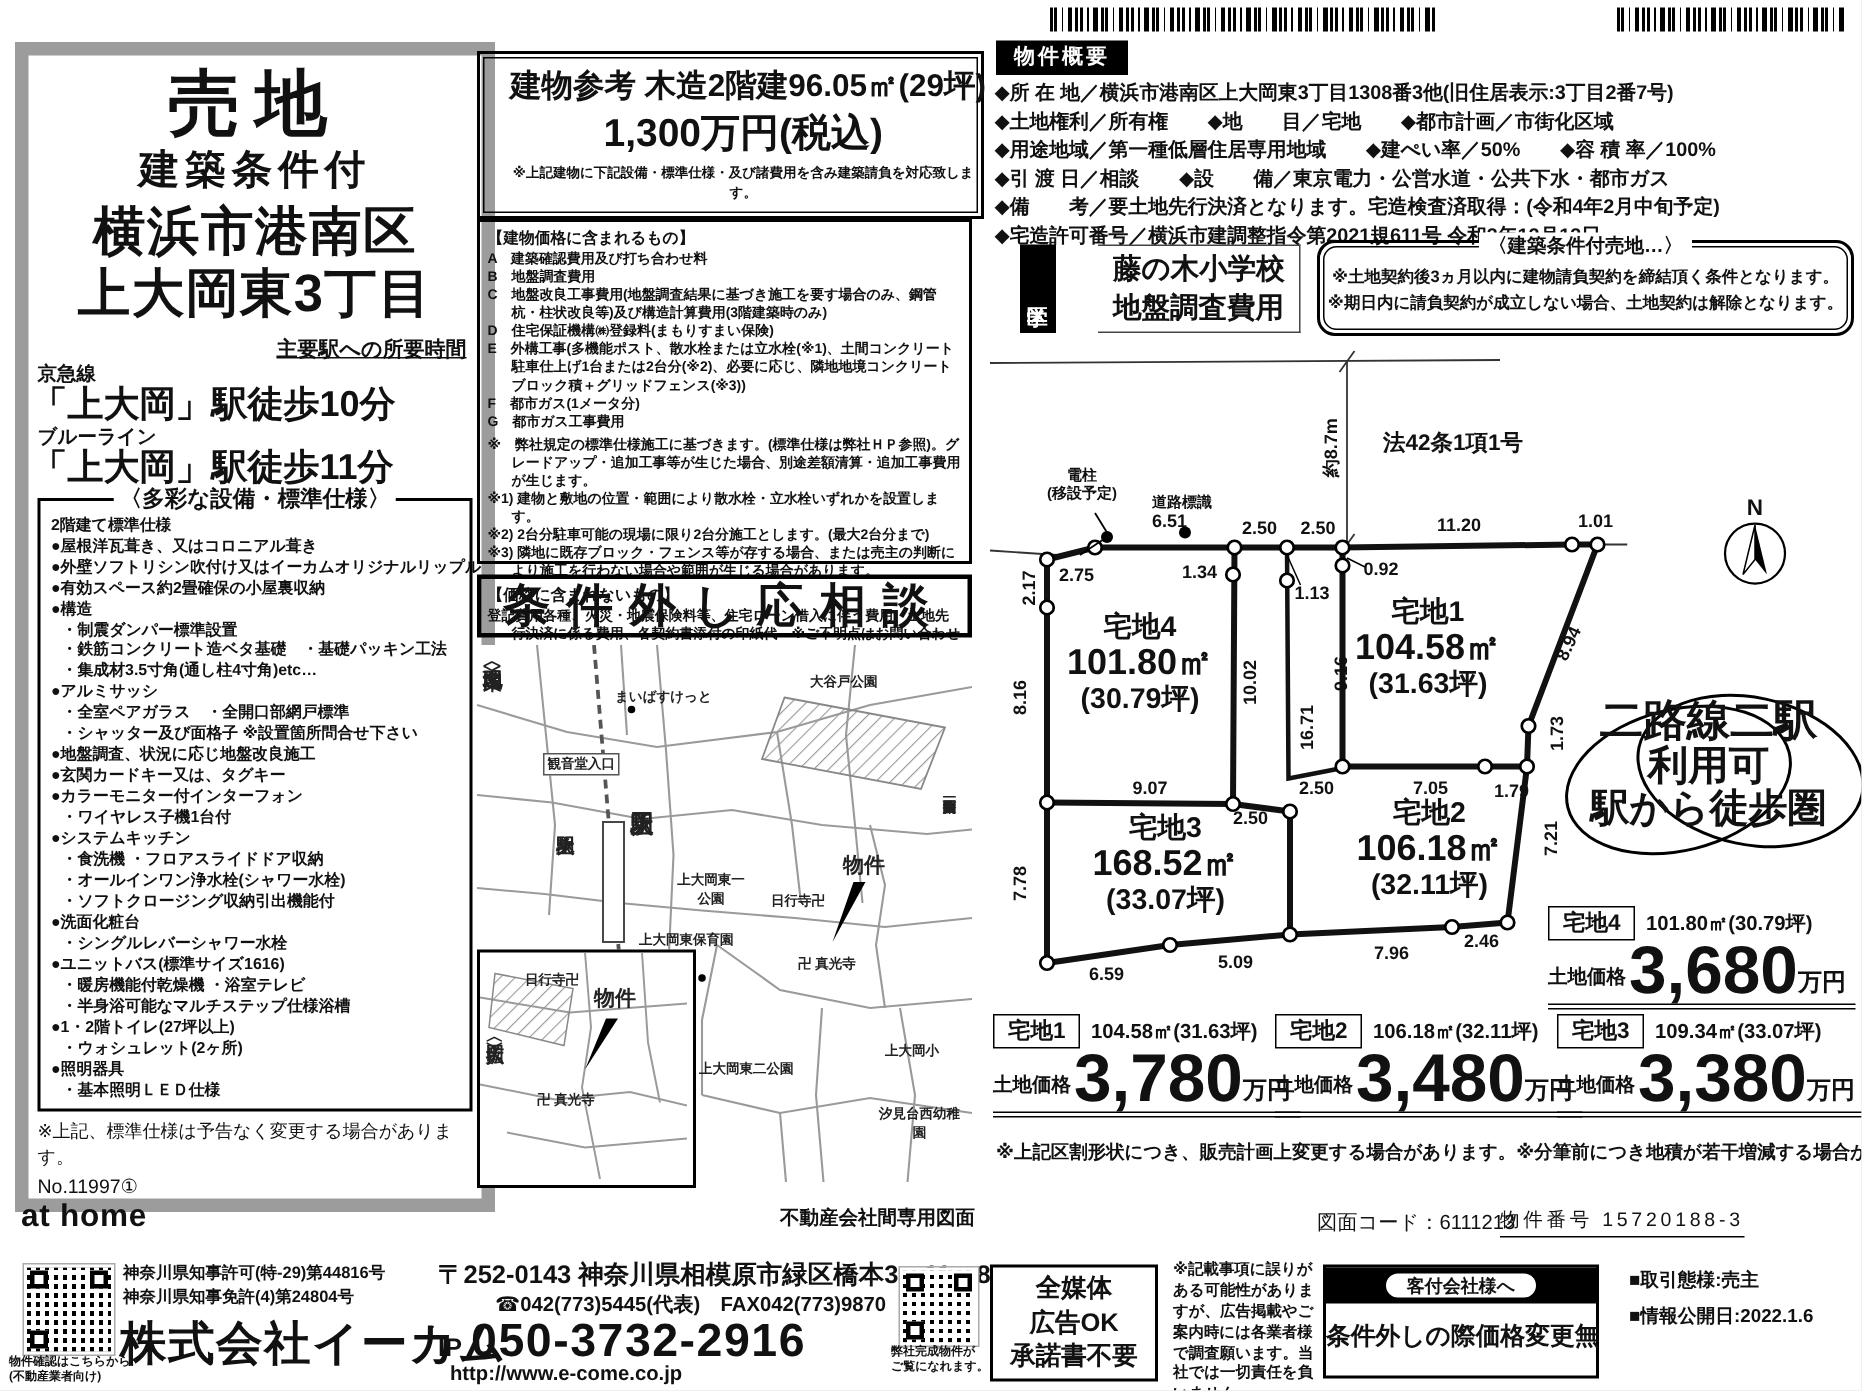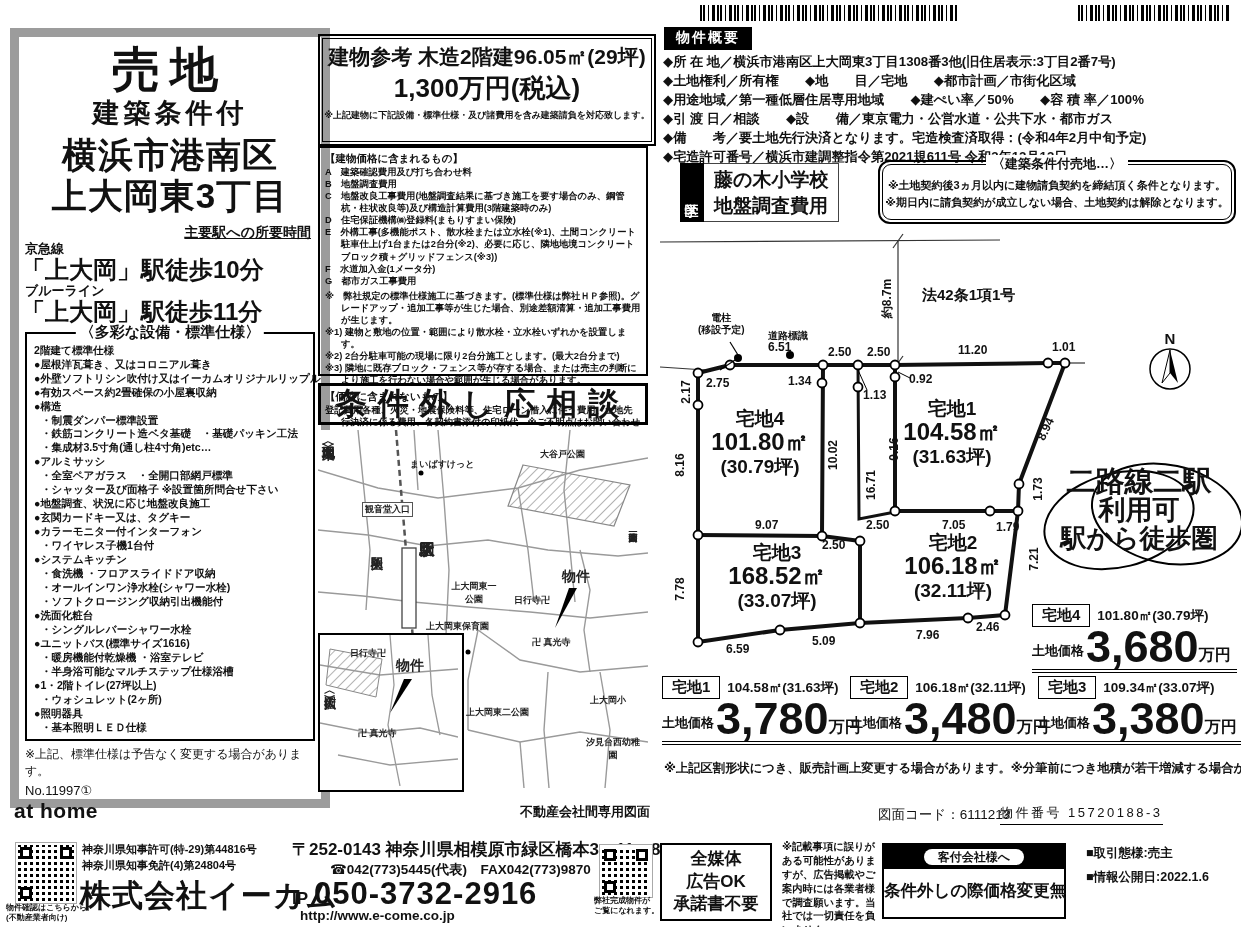--- a/index.html
+++ b/index.html
@@ -20,21 +20,21 @@
   .lp-walk{font-size:24px;line-height:1.15;margin-left:2px;white-space:nowrap;}
   .spec-box{margin:6px 6px 0 6px;border:2px solid #000;padding:10px 5px 4px 7px;position:relative;}
   .spec-title{position:absolute;top:-11px;left:50%;transform:translateX(-50%);background:#fff;
               font-size:15px;font-weight:bold;white-space:nowrap;padding:0 4px;}
   .spec-line{font-size:10.6px;font-weight:bold;line-height:1.32;white-space:nowrap;}
   .spec-note{font-size:12px;font-weight:normal;margin:5px 0 0 6px;}
   .lp-no{font-size:13px;margin:3px 0 0 6px;}
 
   
   #bldg-box{left:318px;top:34px;width:330px;height:104px;border:2px solid #000;padding:2px;}
-  #bldg-box .inner{border:1.5px solid #000;height:100%;box-sizing:border-box;padding-top:4px;}
+  #bldg-box .inner{border:1.5px solid #000;height:100%;box-sizing:border-box;padding-top:4px;padding-left:17px;}
   .bldg-l1{font-size:21px;white-space:nowrap;}
   .bldg-l2{font-size:26px;}
   .bldg-note{font-size:9px;margin-top:3px;}
   #included-box{left:318px;top:146px;width:330px;height:230px;border:2px solid #000;box-sizing:border-box;
                 padding:4px 5px;}
   .inc-title{font-size:10.5px;font-weight:bold;}
   .inc-item{font-size:9.3px;font-weight:bold;line-height:1.3;padding-left:16px;text-indent:-16px;}
   #banner{left:318px;top:383px;width:330px;height:42px;border:3px solid #000;box-sizing:border-box;
           font-size:31px;font-weight:bold;letter-spacing:11px;text-align:center;line-height:36px;white-space:nowrap;}
 
@@ -43,21 +43,21 @@
   .map-label{position:absolute;font-size:9px;font-weight:bold;color:#222;white-space:nowrap;}
   .map-label.big{font-size:14px;}
   #map-inset{left:0px;top:203px;width:142px;height:155px;border:2px solid #000;background:#fff;position:absolute;}
   .prop{font-size:15px;font-weight:bold;}
 
   
   .barcode{height:16px;background:repeating-linear-gradient(90deg,#000 0 2px,#fff 2px 3px,#000 3px 5px,#fff 5px 8px,#000 8px 9px,#fff 9px 12px,#000 12px 15px,#fff 15px 17px);}
   #overview-header{left:664px;top:27px;background:#000;color:#fff;font-size:14px;font-weight:bold;
                    padding:2px 12px 3px 12px;letter-spacing:2px;}
   .ov-row{font-size:13.2px;font-weight:bold;line-height:1.44;white-space:nowrap;}
-  #school-box{left:680px;top:163px;display:flex;}
+  #school-box{left:680px;top:163px;display:flex;gap:28px;}
   #school-box .tag{background:#000;color:#fff;width:24px;font-size:14px;font-weight:bold;display:flex;
                    align-items:center;justify-content:center;}
   #school-box .names{border:1.5px solid #444;border-left:none;padding:3px 10px;}
   #school-box .names div{font-size:19px;font-weight:bold;line-height:1.35;white-space:nowrap;}
   #cond-box{left:878px;top:160px;width:358px;height:64px;border:2px solid #000;border-radius:12px;
             box-sizing:border-box;padding:2px;}
   #cond-box .inner{border:1.5px solid #000;border-radius:9px;height:100%;box-sizing:border-box;position:relative;padding-top:12px;}
   #cond-box .title{position:absolute;top:-10px;left:50%;transform:translateX(-50%);background:#fff;
                    font-size:13px;font-weight:bold;white-space:nowrap;padding:0 6px;}
   #cond-box .line{font-size:11px;font-weight:bold;line-height:1.5;text-align:center;white-space:nowrap;}
@@ -182,21 +182,21 @@
     </div>
   </div>
 
   <div class="abs" id="included-box">
     <div class="inc-title">【建物価格に含まれるもの】</div>
     <div class="inc-item">A　建築確認費用及び打ち合わせ料</div>
     <div class="inc-item">B　地盤調査費用</div>
     <div class="inc-item">C　地盤改良工事費用(地盤調査結果に基づき施工を要す場合のみ、鋼管杭・柱状改良等)及び構造計算費用(3階建築時のみ)</div>
     <div class="inc-item">D　住宅保証機構㈱登録料(まもりすまい保険)</div>
     <div class="inc-item">E　外構工事(多機能ポスト、散水栓または立水栓(※1)、土間コンクリート駐車仕上げ1台または2台分(※2)、必要に応じ、隣地地境コンクリートブロック積＋グリッドフェンス(※3))</div>
-    <div class="inc-item">F　水道加入金(1メータ分)</div>
+    <div class="inc-item">F　都市ガス(1メータ分)</div>
     <div class="inc-item">G　都市ガス工事費用</div>
     <div class="inc-item" style="margin-top:3px;">※　弊社規定の標準仕様施工に基づきます。(標準仕様は弊社ＨＰ参照)。グレードアップ・追加工事等が生じた場合、別途差額清算・追加工事費用が生じます。</div>
     <div class="inc-item">※1) 建物と敷地の位置・範囲により散水栓・立水栓いずれかを設置します。</div>
     <div class="inc-item">※2) 2台分駐車可能の現場に限り2台分施工とします。(最大2台分まで)</div>
     <div class="inc-item">※3) 隣地に既存ブロック・フェンス等が存する場合、または売主の判断により施工を行わない場合や範囲が生じる場合があります。</div>
     <div class="inc-title" style="margin-top:4px;">【価格に含まれないもの】</div>
     <div class="inc-item">登記費用各種、火災・地震保険料等、住宅ローン借入に伴う費用、土地先行決済に係る費用、各契約書添付の印紙代　※ご不明点はお問い合わせ下さい。</div>
   </div>
 
   <div class="abs" id="banner">条件外し応相談</div>

